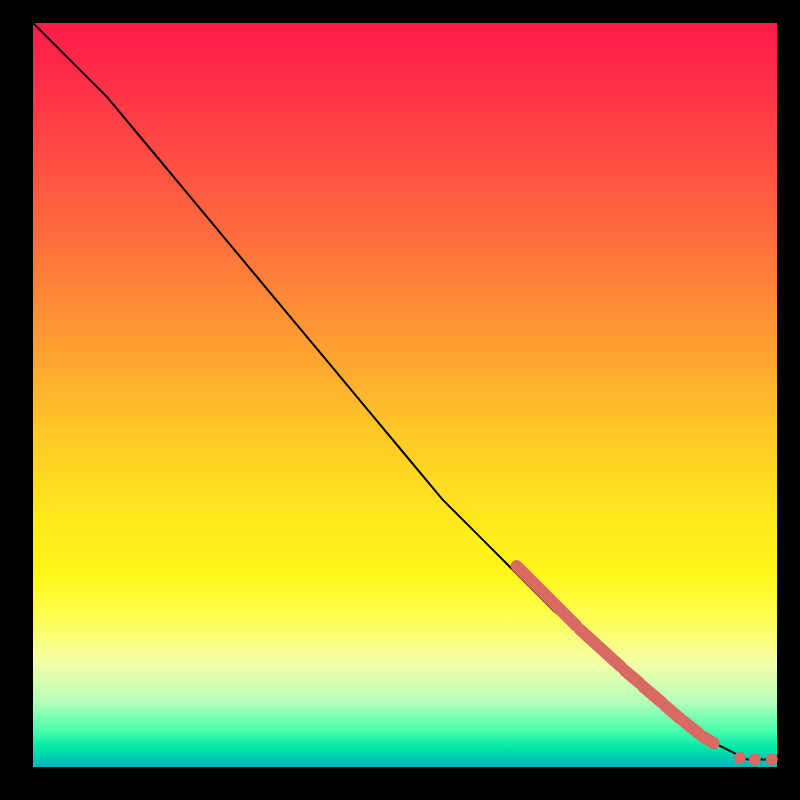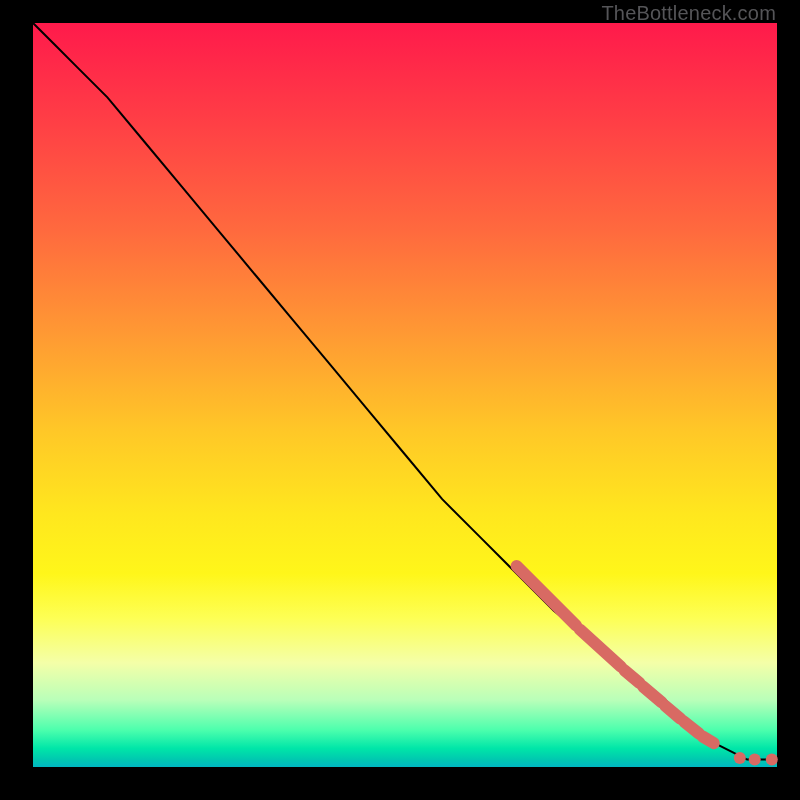--- a/index.html
+++ b/index.html
@@ -58,21 +58,20 @@
     top: 0;
     width: 744px;
     height: 744px;
     overflow: visible;
   }
 </style>
 </head>
 <body>
 
 <div class="frame">
-  <div class="watermark">TheBottleneck.com</div>
 
   <div class="plot-area">
     <svg class="overlay" viewBox="0 0 744 744">
       <g id="curve-layer">
           <path d="M0.0 0.0 L22.3 22.3 L44.6 44.6 L74.4 74.4 L111.6 119.0 L148.8 163.7 L186.0 208.3 L223.2 253.0 L260.4 297.6 L297.6 342.2 L334.8 386.9 L372.0 431.5 L409.2 476.2 L446.4 513.4 L483.6 550.6 L520.8 587.8 L558.0 617.5 L595.2 647.3 L632.4 677.0 L654.7 699.4 L669.6 714.2 L684.5 721.7 L699.4 729.1 L714.2 736.6 L729.1 736.6 L744.0 736.6" fill="none" stroke="#000000" stroke-width="2" stroke-linecap="round"></path>
         </g>
       <g id="highlight-layer">
           <path d="M483.6 543.1 L543.1 602.6" fill="none" stroke="#d86a63" stroke-width="12" stroke-linecap="round"></path>
           <path d="M546.8 606.4 L587.8 643.6" fill="none" stroke="#d86a63" stroke-width="12" stroke-linecap="round"></path>
           <path d="M591.5 647.3 L606.4 659.9" fill="none" stroke="#d86a63" stroke-width="12" stroke-linecap="round"></path>

